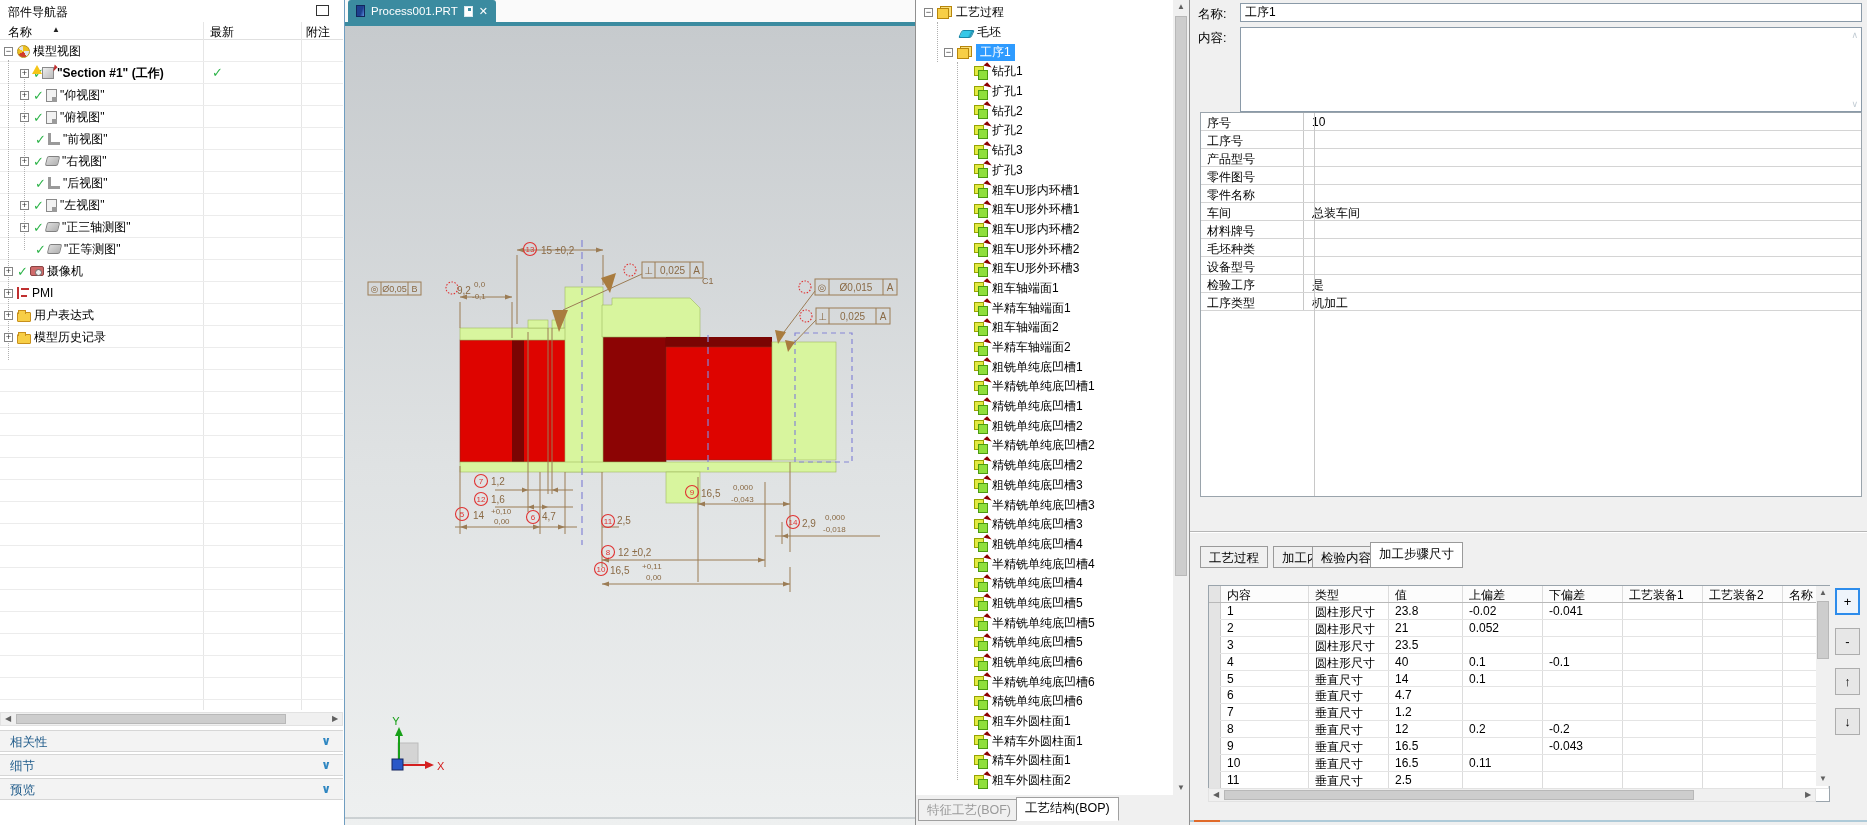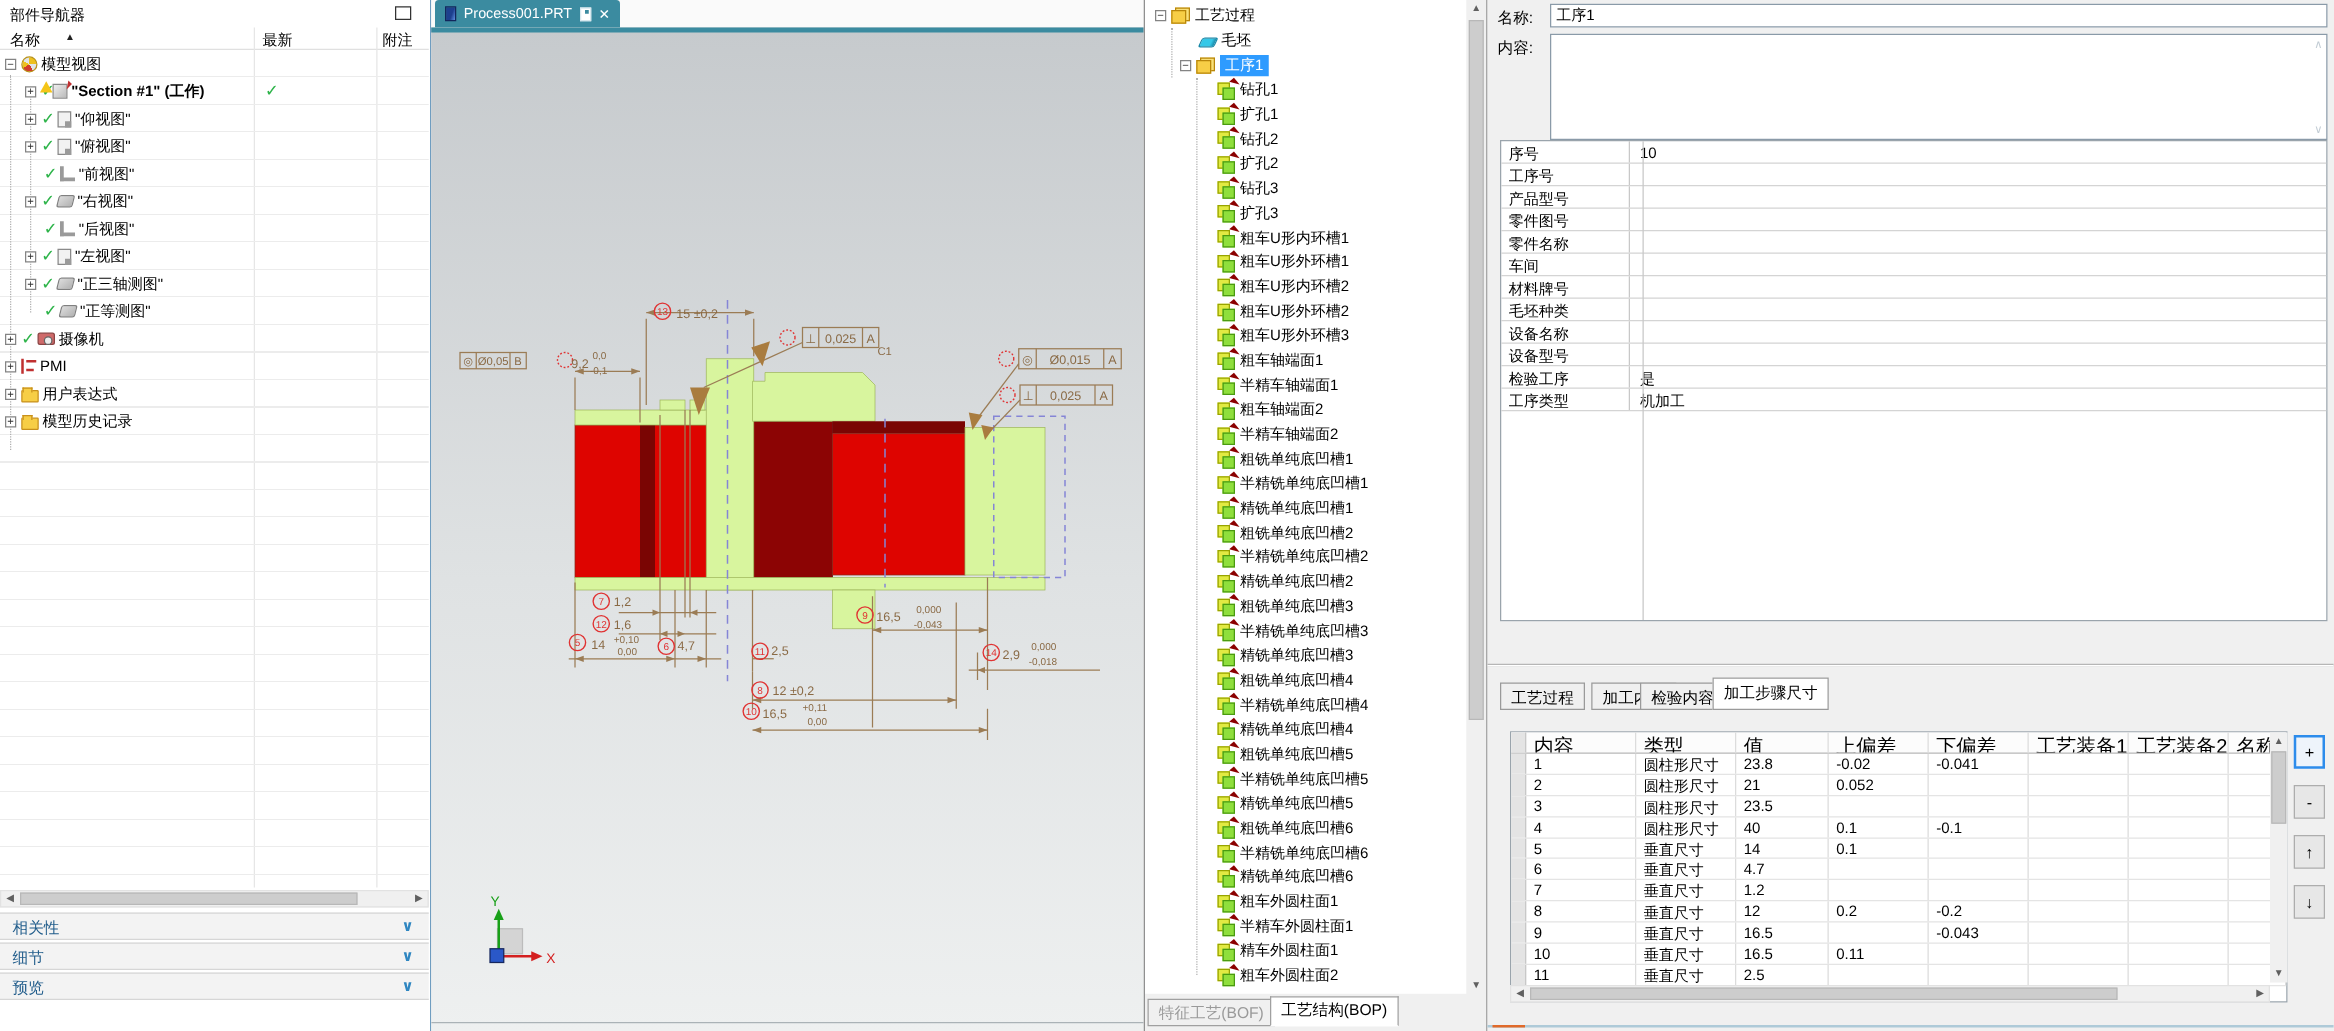--- a/index.html
+++ b/index.html
@@ -102,21 +102,21 @@
   .prop-row .pv { flex:1; padding:2px 0 0 8px; }
   #prop-sep { position:absolute; left:113px; top:0; width:1px; height:383px; background:#c8c8c8; }
   .rp-divider { position:absolute; left:0; top:531px; width:677px; height:2px; background:#b6b6b6; border-bottom:1px solid #fff; }
   .stab { position:absolute; top:546px; height:22px; padding:3px 8px 0; border:1px solid #9a9a9a; background:#f0f0f0; font-size:12.5px; cursor:pointer; }
   .stab.active { top:542px; height:26px; background:#fff; z-index:2; }
   #steps-table { position:absolute; left:18px; top:585px; width:622px; height:217px; background:#fff; border:1px solid #9aa4ac; }
   .st-hrow { display:flex; height:17px; border-bottom:1px solid #b8b8b8; background:#fcfcfc; }
   .st-row { display:flex; height:16.9px; border-bottom:1px solid #e4e4e4; }
   .st-gut { width:12px; background:#e4e4e4; border-right:1px solid #c8c8c8; flex:none; }
   .st-c { border-right:1px solid #dcdcdc; padding:1px 0 0 6px; overflow:hidden; white-space:nowrap; flex:none; }
-  .st-h { font-size:16px; }
+  .st-h { font-size:12px; }
   .side-btn { position:absolute; left:645px; width:25px; height:27px; background:#e7e7e7; border:1px solid #adadad; font-size:13px; cursor:pointer; }
   .side-btn.focus { border:2px solid #2d8ceb; background:#eef4fb; }
   .rp-bottom-line { position:absolute; left:0; top:820px; width:677px; height:2px; background:#aecad8; }
   .rp-orange { position:absolute; left:4px; top:820px; width:26px; height:2px; background:#e06a2a; }
   svg text { font-family:"Liberation Sans","DejaVu Sans",sans-serif; }
 </style>
 </head>
 <body>
 
 <div id="app">
@@ -766,31 +766,28 @@
         <div class="prop-row">
           <span class="pl">零件图号</span>
           <span class="pv"></span>
         </div>
         <div class="prop-row">
           <span class="pl">零件名称</span>
           <span class="pv"></span>
         </div>
         <div class="prop-row">
           <span class="pl">车间</span>
+          <span class="pv">总装车间</span>
         </div>
         <div class="prop-row">
           <span class="pl">材料牌号</span>
           <span class="pv"></span>
         </div>
         <div class="prop-row">
           <span class="pl">毛坯种类</span>
-          <span class="pv"></span>
-        </div>
-        <div class="prop-row">
-          <span class="pl">设备名称</span>
           <span class="pv"></span>
         </div>
         <div class="prop-row">
           <span class="pl">设备型号</span>
           <span class="pv"></span>
         </div>
         <div class="prop-row">
           <span class="pl">检验工序</span>
           <span class="pv">是</span>
         </div>

